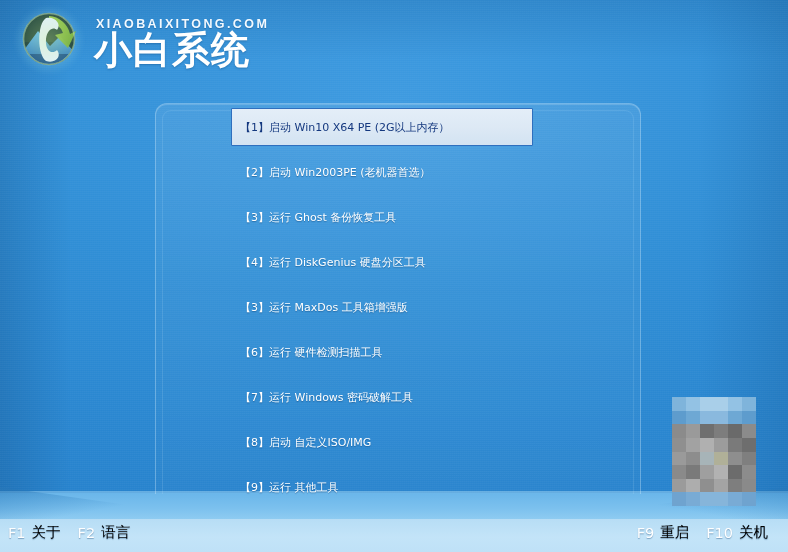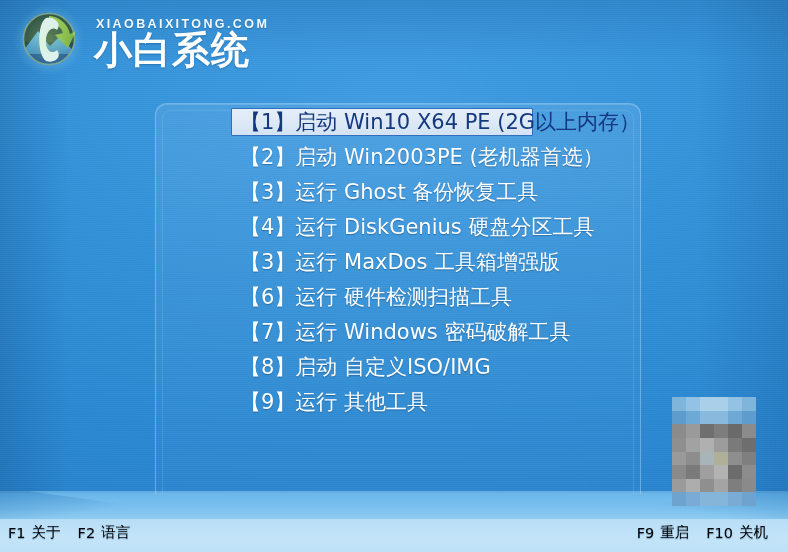--- a/index.html
+++ b/index.html
@@ -93,24 +93,24 @@
     border-radius:9px 9px 0 0;
     border:1px solid rgba(200,232,250,.14);
     border-bottom:none;
   }
 
   
   #menu-list{
     position:absolute;left:231px;top:108px;width:310px;
   }
   .menu-item{
-    height:28px;margin-bottom:7px;
+    height:38px;margin-bottom:7px;
     display:flex;align-items:center;
     padding:0 8px;
-    font-size:21px;
+    font-size:11px;
     color:#ffffff;
     white-space:nowrap;
     font-family:"DejaVu Sans","Liberation Sans",sans-serif;
     text-shadow:0 1px 1px rgba(12,62,112,.45);
     border:1px solid transparent;
     border-radius:1px;
     box-sizing:border-box;
   }
   .menu-item.selected{
     background:linear-gradient(to bottom,#e4eef8 0%,#dde9f5 50%,#d3e3f2 100%);
@@ -129,21 +129,21 @@
   
   .hint-bar{
     position:absolute;bottom:10px;
     font-size:14.5px;
     display:flex;align-items:center;gap:7px;
     font-family:"DejaVu Sans","Liberation Sans",sans-serif;
   }
   #hint-left{left:8px;}
   #hint-right{right:10px;}
   .hint-group{display:flex;align-items:center;gap:6px;margin-right:10px;}
-  .hint-key{color:#000000;text-shadow:0 1px 1px rgba(12,62,112,.4);}
+  .hint-key{color:#ffffff;text-shadow:0 1px 1px rgba(12,62,112,.4);}
   .hint-label{color:#000000;text-shadow:0 1px 1px rgba(12,62,112,.4);}
 </style>
 </head>
 <body>
 
 <div id="bg-base"></div>
 <div id="bg-vignette"></div>
 <div id="bg-dither"></div>
 
 <div id="floor-edge-line"></div>

